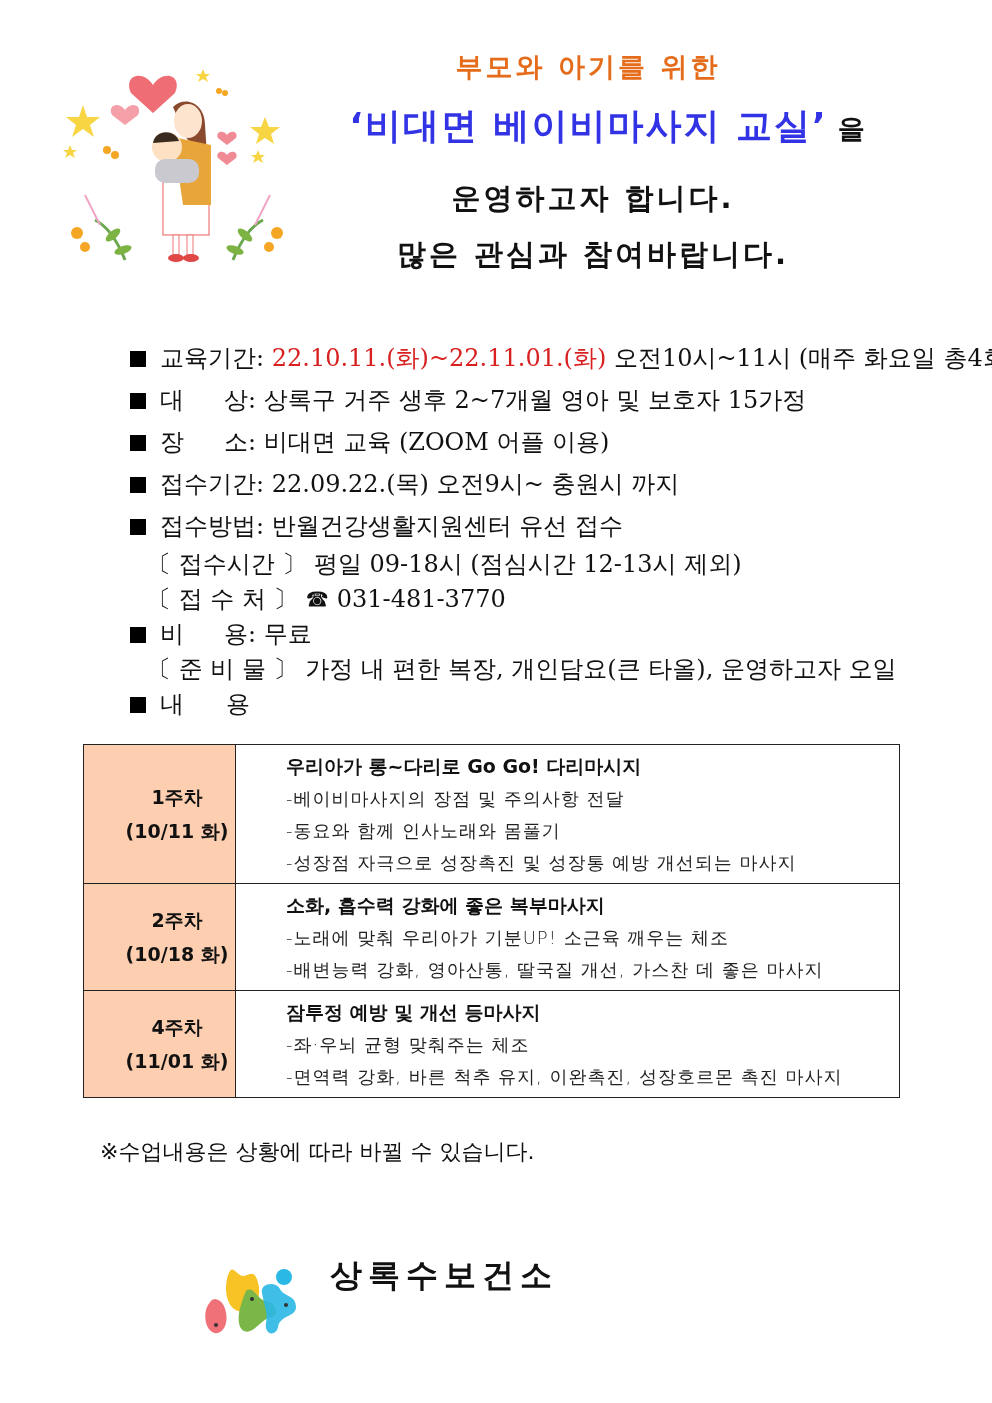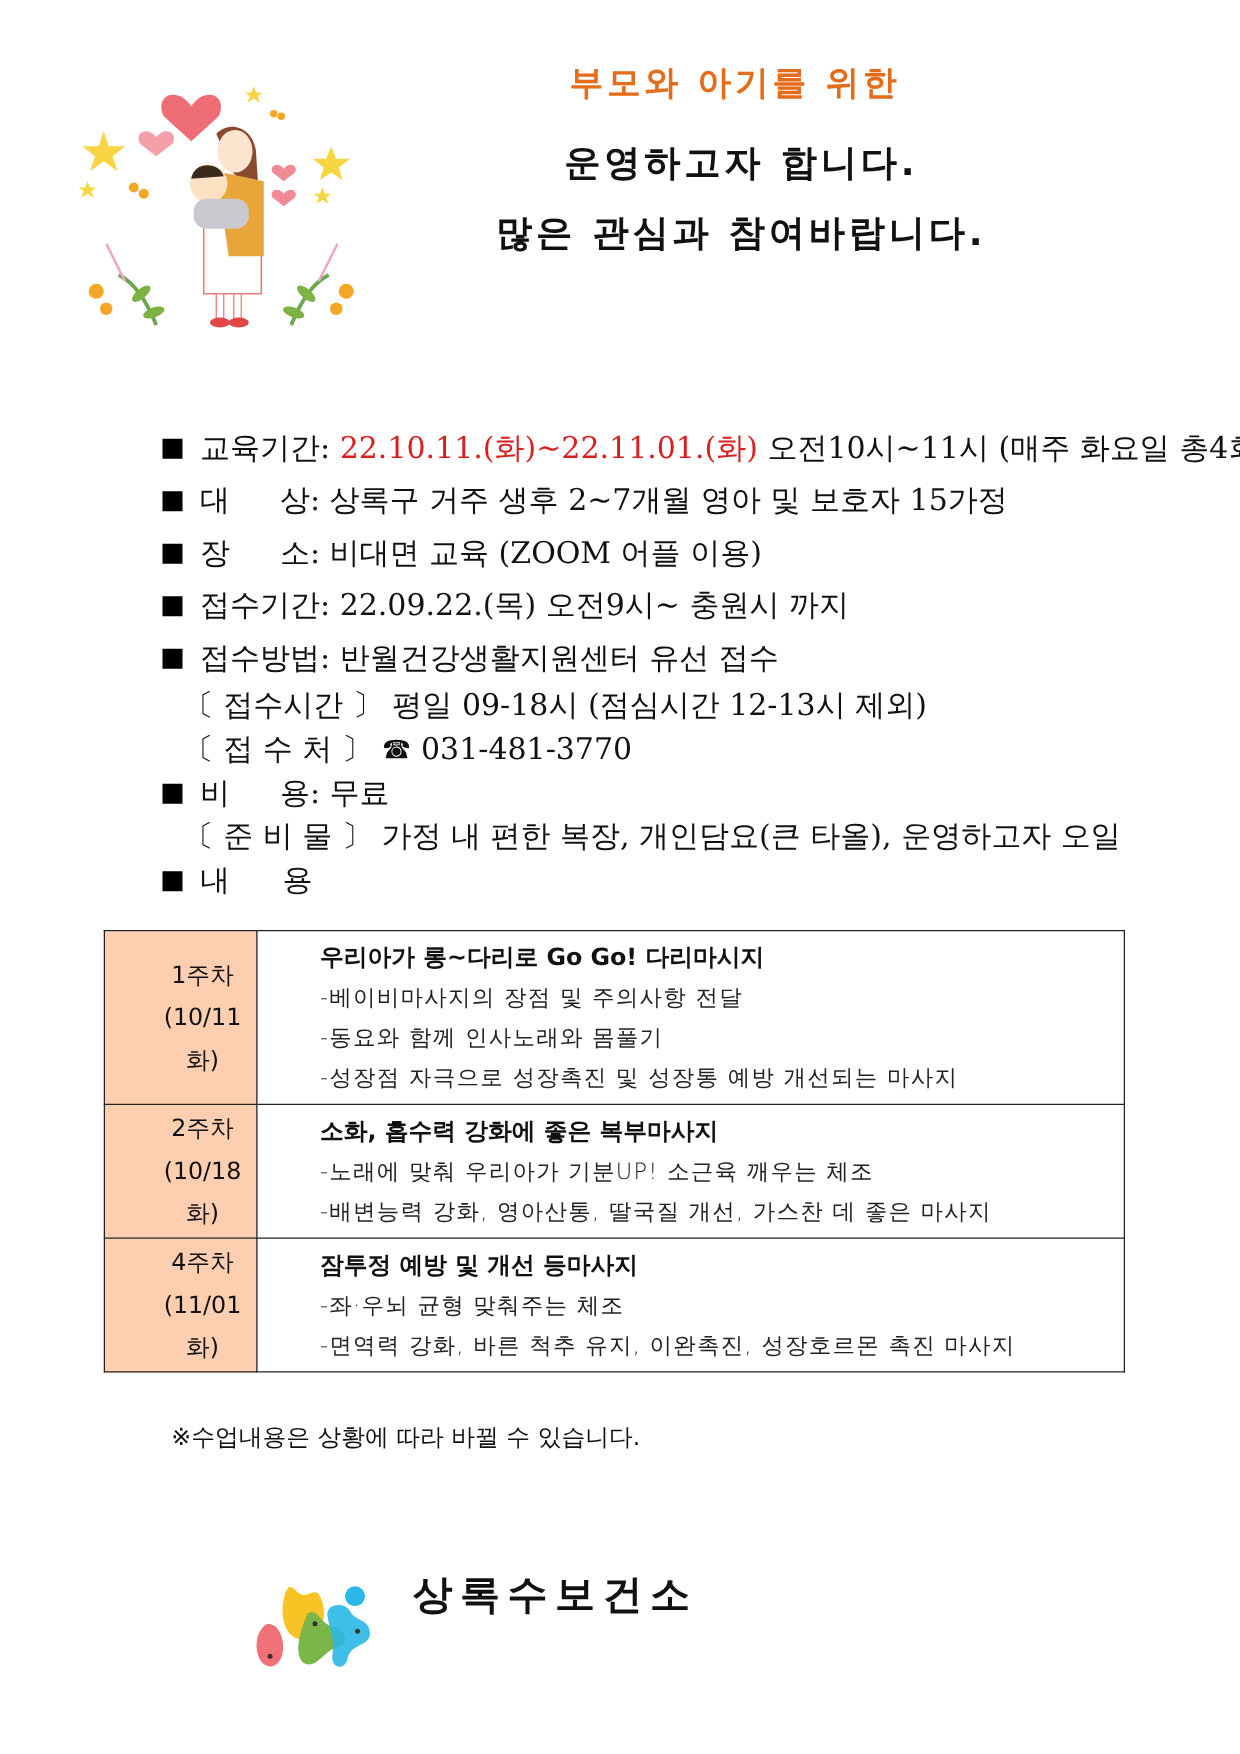--- a/index.html
+++ b/index.html
@@ -20,26 +20,26 @@
   .info-row { height: 42px; line-height: 42px; white-space: nowrap; }
   .info-row.sub { padding-left: 17px; height: 35px; line-height: 35px; }
   .info-row.tight { height: 35px; line-height: 35px; }
   .sq { display: inline-block; width: 16px; height: 16px; background: #000; margin-right: 14px; vertical-align: -1px; }
   .lbl { display: inline-block; }
   .lbl.spread { width: 96px; display: inline-flex; justify-content: space-between; }
   .red { color: #d92020; }
 
   table.schedule { position: absolute; left: 83px; top: 744px; width: 817px; border-collapse: collapse; }
   table.schedule td { border: 1.5px solid #222; vertical-align: middle; }
-  td.week { width: 122px; background: #fdcfb0; text-align: center; font-weight: normal; font-size: 19px; line-height: 34px; padding-left: 35px; }
+  td.week { width: 152px; background: #fdcfb0; text-align: center; font-weight: bold; font-size: 19px; line-height: 34px; padding-left: 35px; }
   td.content { padding: 4px 0 4px 50px; font-size: 18px; }
   .c-title { font-weight: bold; font-size: 19px; height: 34px; line-height: 34px; }
   .c-item { height: 32px; line-height: 32px; color: #222; font-weight: 300; letter-spacing: 1px; }
 
-  .note { position: absolute; left: 100px; top: 1137px; font-size: 19px; margin-left: 37px; }
+  .note { position: absolute; left: 100px; top: 1137px; font-size: 22px; }
 
   .footer-logo { position: absolute; left: 200px; top: 1255px; width: 110px; height: 90px; }
   .footer-text { position: absolute; left: 330px; top: 1252px; font-weight: bold; font-size: 32px; letter-spacing: 6px; line-height: 46px; }
 </style>
 </head>
 <body>
 
 <div class="illustration">
   <svg width="240" height="220" viewBox="0 0 240 220">
     <g>
@@ -82,20 +82,23 @@
       <circle cx="214" cy="192" r="5" fill="#f5a623"></circle>
     <circle cx="52" cy="95" r="4" fill="#f5a623"></circle>
       <circle cx="60" cy="100" r="4" fill="#f5a623"></circle>
     <circle cx="164" cy="36" r="3" fill="#f5a623"></circle>
       <circle cx="170" cy="38" r="3" fill="#f5a623"></circle>
   </svg>
 </div>
 
 <div class="headline">
   <div class="hl-1">부모와 아기를 위한</div>
+  <div class="hl-2">
+    <span class="blue">‘비대면 베이비마사지 교실’</span><span class="suffix">을</span>
+  </div>
   <div class="hl-3">운영하고자 합니다.</div>
   <div class="hl-4">많은 관심과 참여바랍니다.</div>
 </div>
 
 <div class="info">
   <div class="info-row">
     <span class="sq"></span><span>교육기간:</span> <span class="red">22.10.11.(화)~22.11.01.(화)</span><span> 오전10시~11시 (매주 화요일 총4회)</span>
   </div>
   <div class="info-row">
     <span class="sq"></span><span class="lbl spread">

